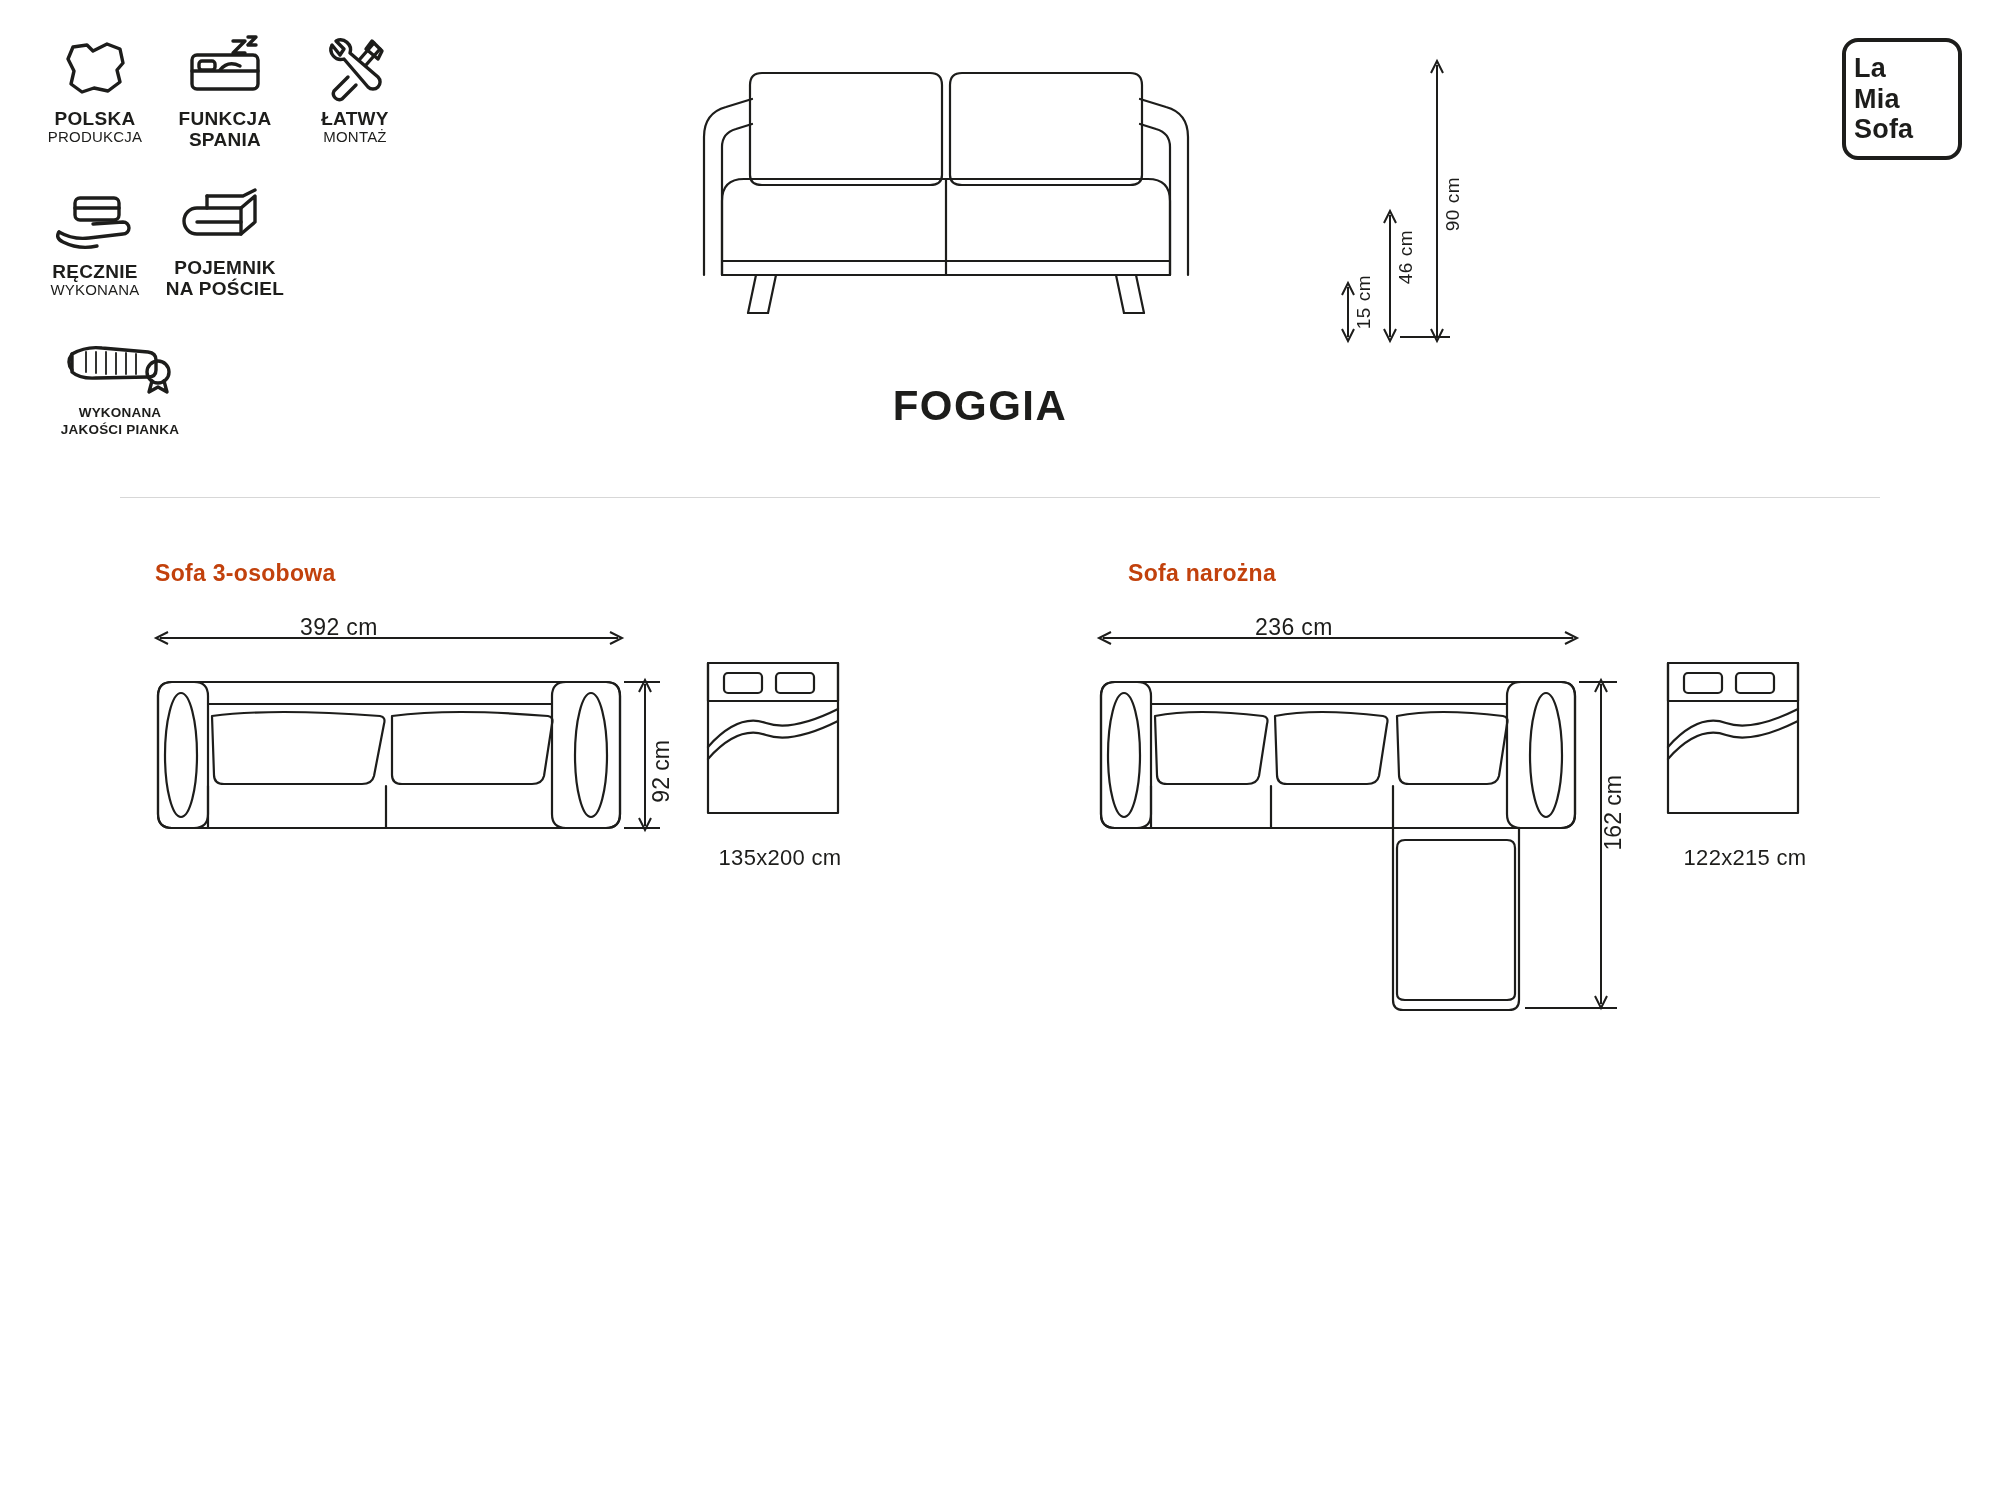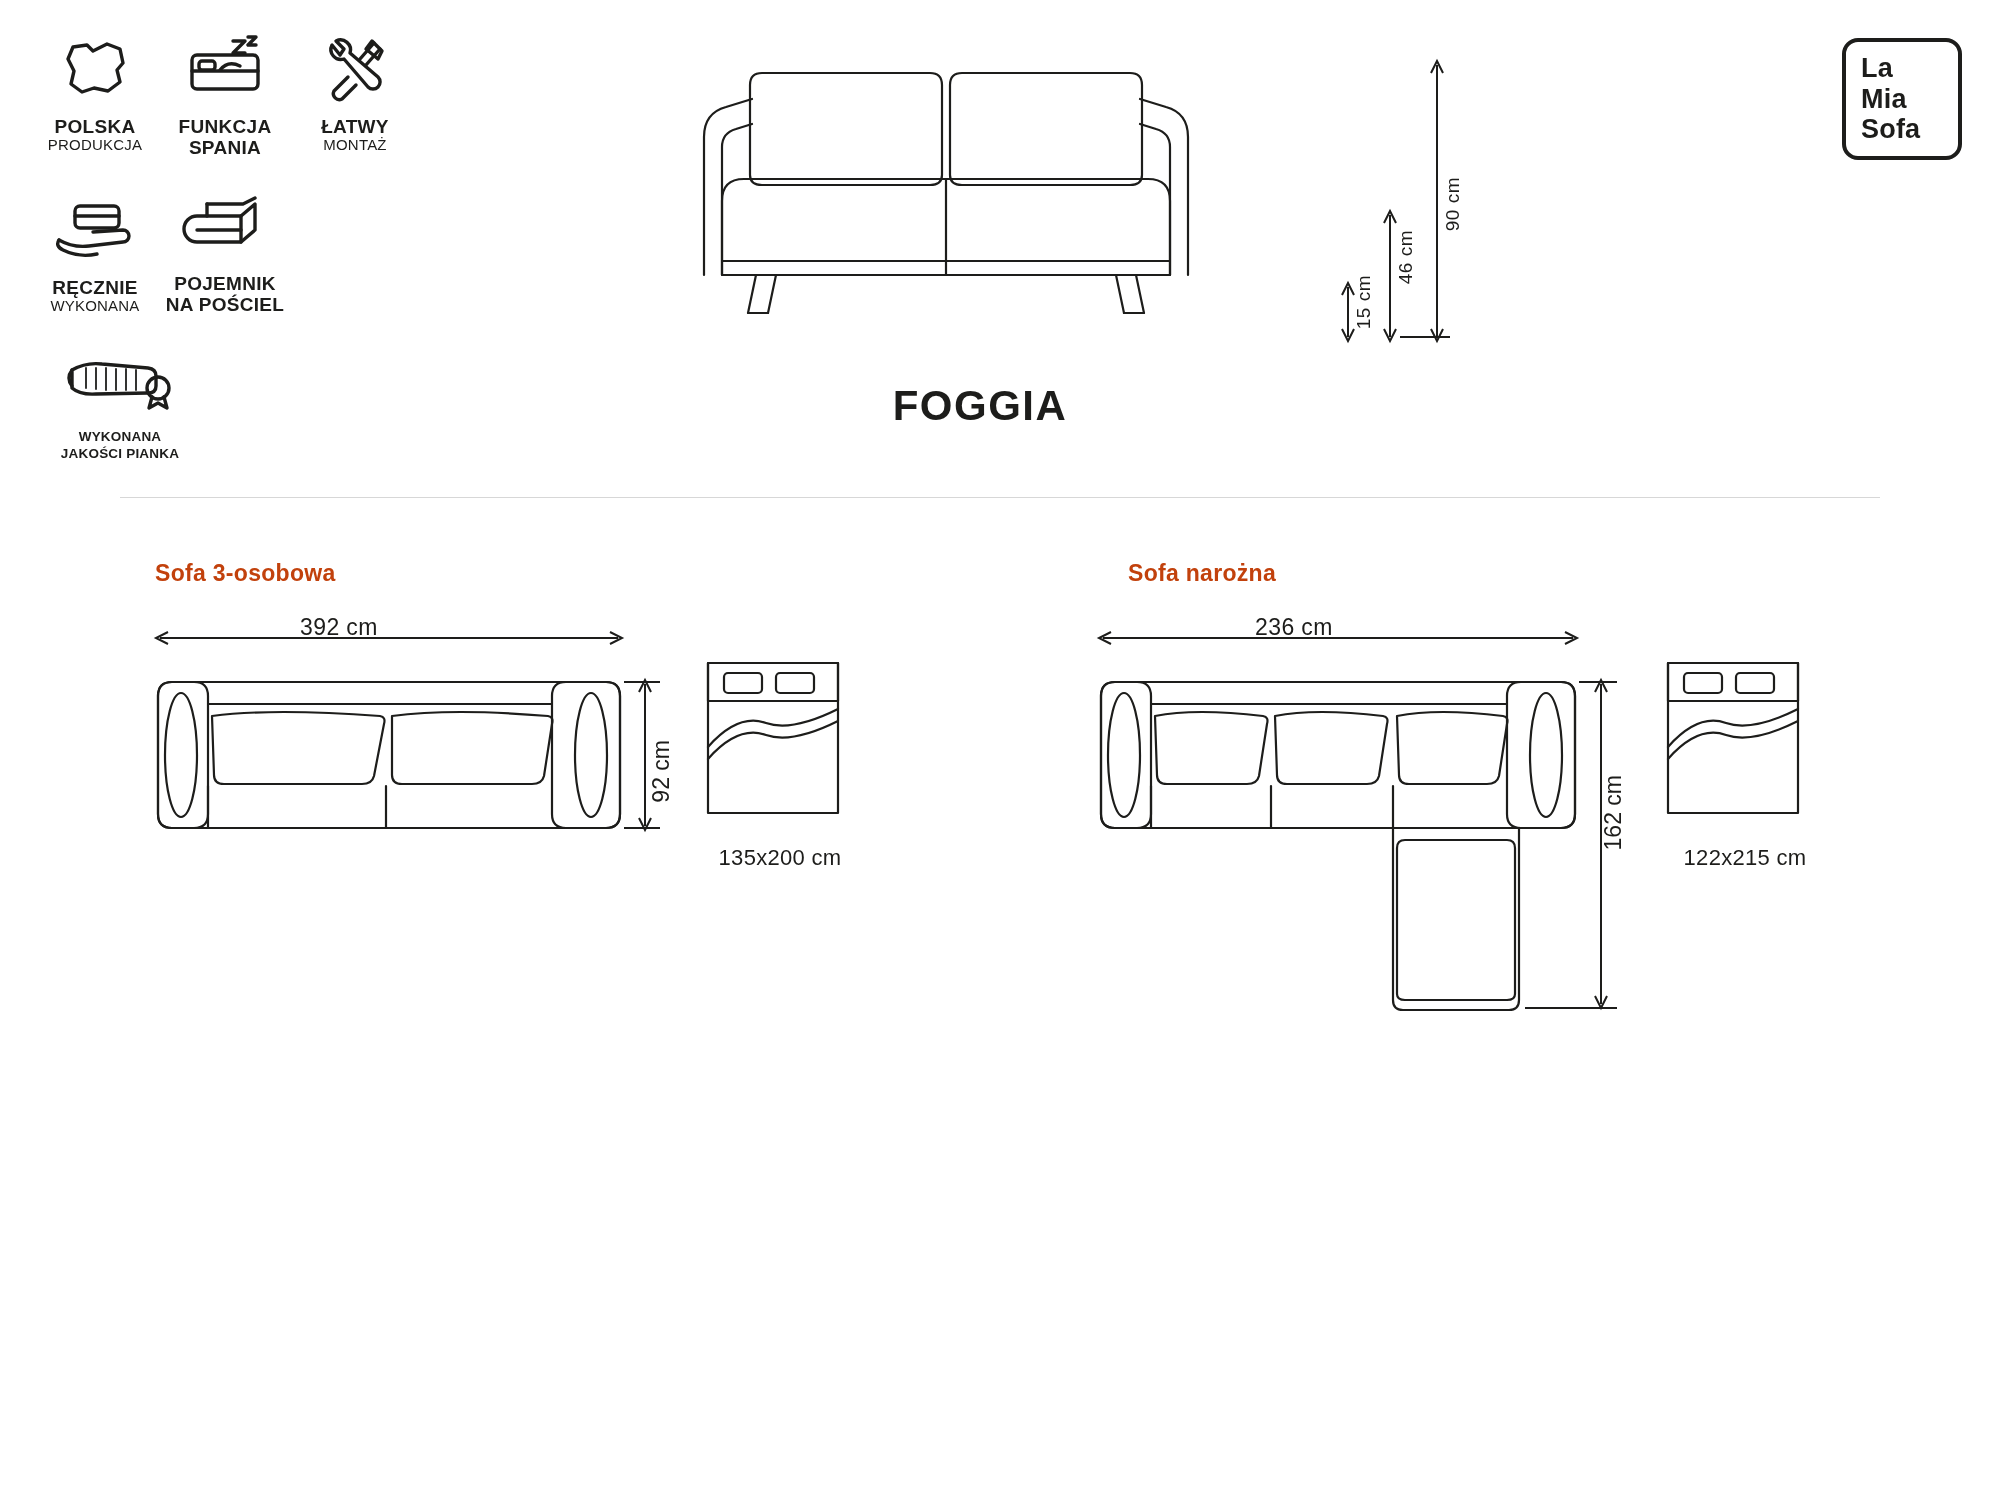--- a/index.html
+++ b/index.html
@@ -43,21 +43,21 @@
     padding-top: 12px;
   }
   .feature .ico {
     height: 72px;
     display: flex;
     align-items: center;
     justify-content: center;
   }
   .feature .lbl {
     line-height: 1.12;
-    margin-top: 12px;
+    margin-top: 4px;
   }
   .lbl .big {
     display: block;
     font-weight: bold;
     font-size: 19px;
     letter-spacing: .3px;
   }
   .lbl .small {
     display: block;
     font-size: 15px;
@@ -77,21 +77,21 @@
     right: 38px;
     top: 38px;
     width: 120px;
     height: 122px;
     border: 4px solid #1d1d1b;
     border-radius: 16px;
     box-sizing: border-box;
     display: flex;
     flex-direction: column;
     justify-content: center;
-    padding-left: 15px;
+    padding-left: 8px;
   }
   .logo span {
     font-weight: bold;
     font-size: 27px;
     line-height: 1.13;
     letter-spacing: .2px;
   }
 
   
   .hero {

